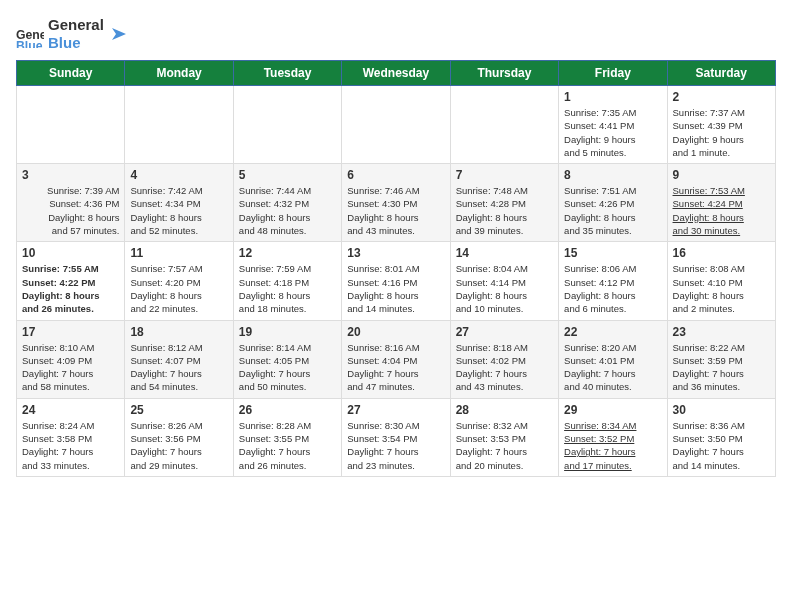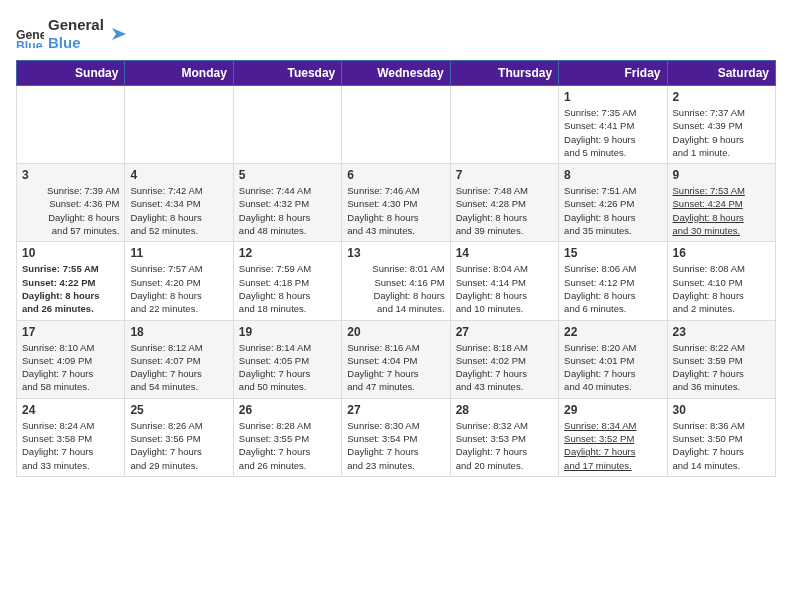--- a/index.html
+++ b/index.html
@@ -36,26 +36,26 @@
     .location {
       font-size: 14px;
       color: #555;
     }
     .calendar {
       width: 100%;
       border-collapse: collapse;
       border: 1px solid #ccc;
     }
     .calendar th {
-      background: #4c1d95;
+      background: #15803d;
       color: #fff;
       font-size: 12px;
       font-weight: bold;
       padding: 5px 6px;
-      text-align: right;
+      text-align: center;
       border: 1px solid #3a6aa5;
     }
     .calendar td {
       vertical-align: top;
       width: 14.28%;
       padding: 4px 5px;
       border: 1px solid #ddd;
       background: #fff;
       min-height: 80px;
       font-size: 10px;
@@ -200,21 +200,21 @@
         </td>
         <td>
           <div class="day-number">12</div>
           <div class="day-info" style="white-space: pre-line;">Sunrise: 7:59 AM
 Sunset: 4:18 PM
 Daylight: 8 hours
 and 18 minutes.</div>
         </td>
         <td>
           <div class="day-number">13</div>
-          <div class="day-info" style="white-space: pre-line; text-align: right;">Sunrise: 8:01 AM
+          <div class="day-info" style="white-space: pre-line;">Sunrise: 8:01 AM
 Sunset: 4:16 PM
 Daylight: 8 hours
 and 14 minutes.</div>
         </td>
         <td>
           <div class="day-number">14</div>
           <div class="day-info" style="white-space: pre-line;">Sunrise: 8:04 AM
 Sunset: 4:14 PM
 Daylight: 8 hours
 and 10 minutes.</div>

